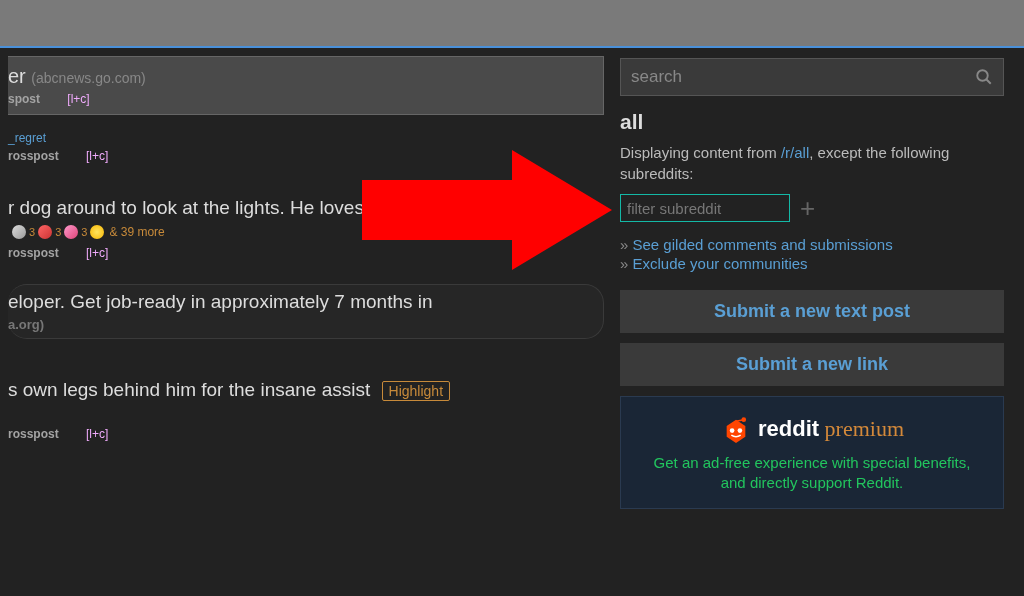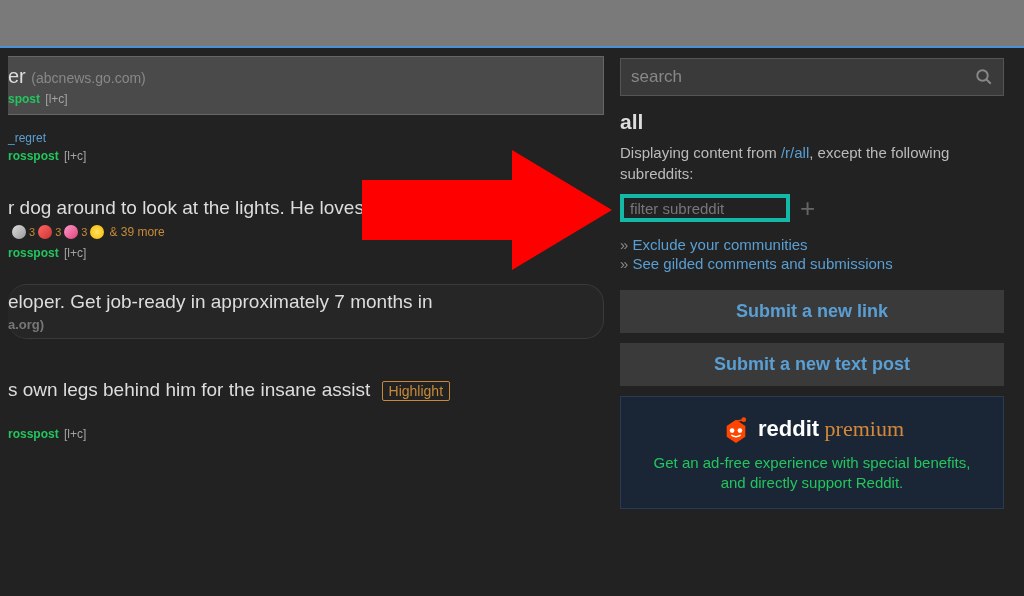--- a/index.html
+++ b/index.html
@@ -67,25 +67,25 @@
       color: #5a9fd4;
       text-decoration: none;
     }
     .post-actions {
       font-size: 12px;
       color: #777;
       margin-top: 4px;
     }
     .post-actions .crosspost {
       font-weight: bold;
-      color: #22c55e;
+      color: #a3a3a3;
     }
     .post-actions .lc {
-      color: #a3a3a3;
-      margin-left: 2px;
+      color: #f0abfc;
+      margin-left: 24px;
     }
     .awards {
       display: inline-flex;
       align-items: center;
       gap: 3px;
       margin-left: 4px;
     }
     .award {
       width: 14px;
       height: 14px;
@@ -154,21 +154,21 @@
       text-decoration: none;
     }
     .filter-row {
       display: flex;
       align-items: center;
       gap: 10px;
       margin-bottom: 14px;
     }
     .filter-input {
       background: transparent;
-      border: 4px solid #14b8a6;
+      border: 1px solid #14b8a6;
       height: 28px;
       width: 170px;
       padding: 0 6px;
       color: #aaa;
       font-size: 15px;
     }
     .filter-input::placeholder { color: #777; }
     .plus-btn {
       color: #666;
       font-size: 26px;
@@ -322,26 +322,26 @@
     <p class="sidebar-desc">
       <span>Displaying content from </span><a href="#">/r/all</a><span>, except the following subreddits:</span>
     </p>
 
     <div class="filter-row">
       <input class="filter-input" placeholder="filter subreddit" style="">
       <span class="plus-btn">+</span>
     </div>
 
     <div class="side-links">
+      <a href="#" class="side-link">See gilded comments and submissions</a>
       <a href="#" class="side-link">Exclude your communities</a>
-      <a href="#" class="side-link">See gilded comments and submissions</a>
-    </div>
-
+    </div>
+
+    <div class="submit-btn">Submit a new text post</div>
     <div class="submit-btn">Submit a new link</div>
-    <div class="submit-btn">Submit a new text post</div>
 
     <div class="premium-box">
       <div class="premium-logo">
         <svg class="premium-snoo" viewBox="0 0 40 36">
           <path fill="#ff4500" d="M20 6 L32 14 L32 28 L20 36 L8 28 L8 14 Z"></path>
           <circle cx="15" cy="20" r="3" fill="#fff"></circle>
           <circle cx="25" cy="20" r="3" fill="#fff"></circle>
           <path d="M14 26 Q20 30 26 26" stroke="#fff" stroke-width="2" fill="none"></path>
           <circle cx="30" cy="6" r="3" fill="#ff4500"></circle>
           <line x1="20" y1="8" x2="30" y2="6" stroke="#ff4500" stroke-width="2"></line>

